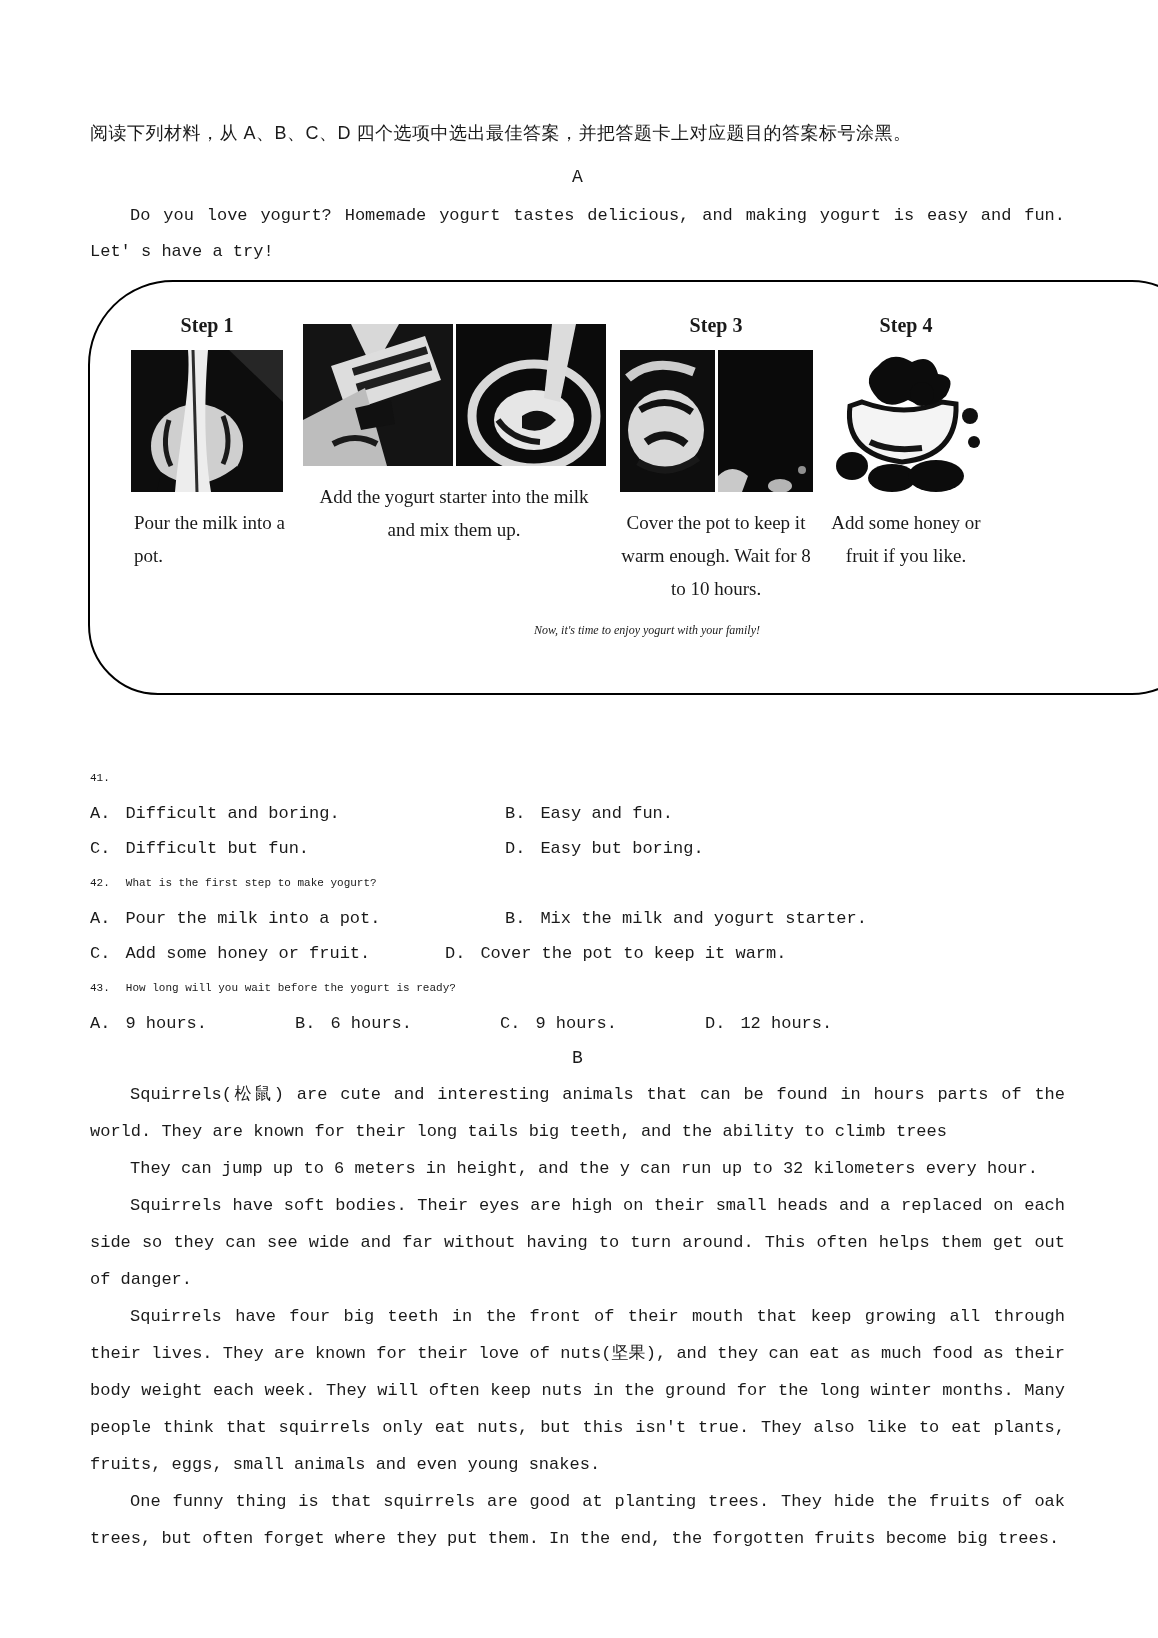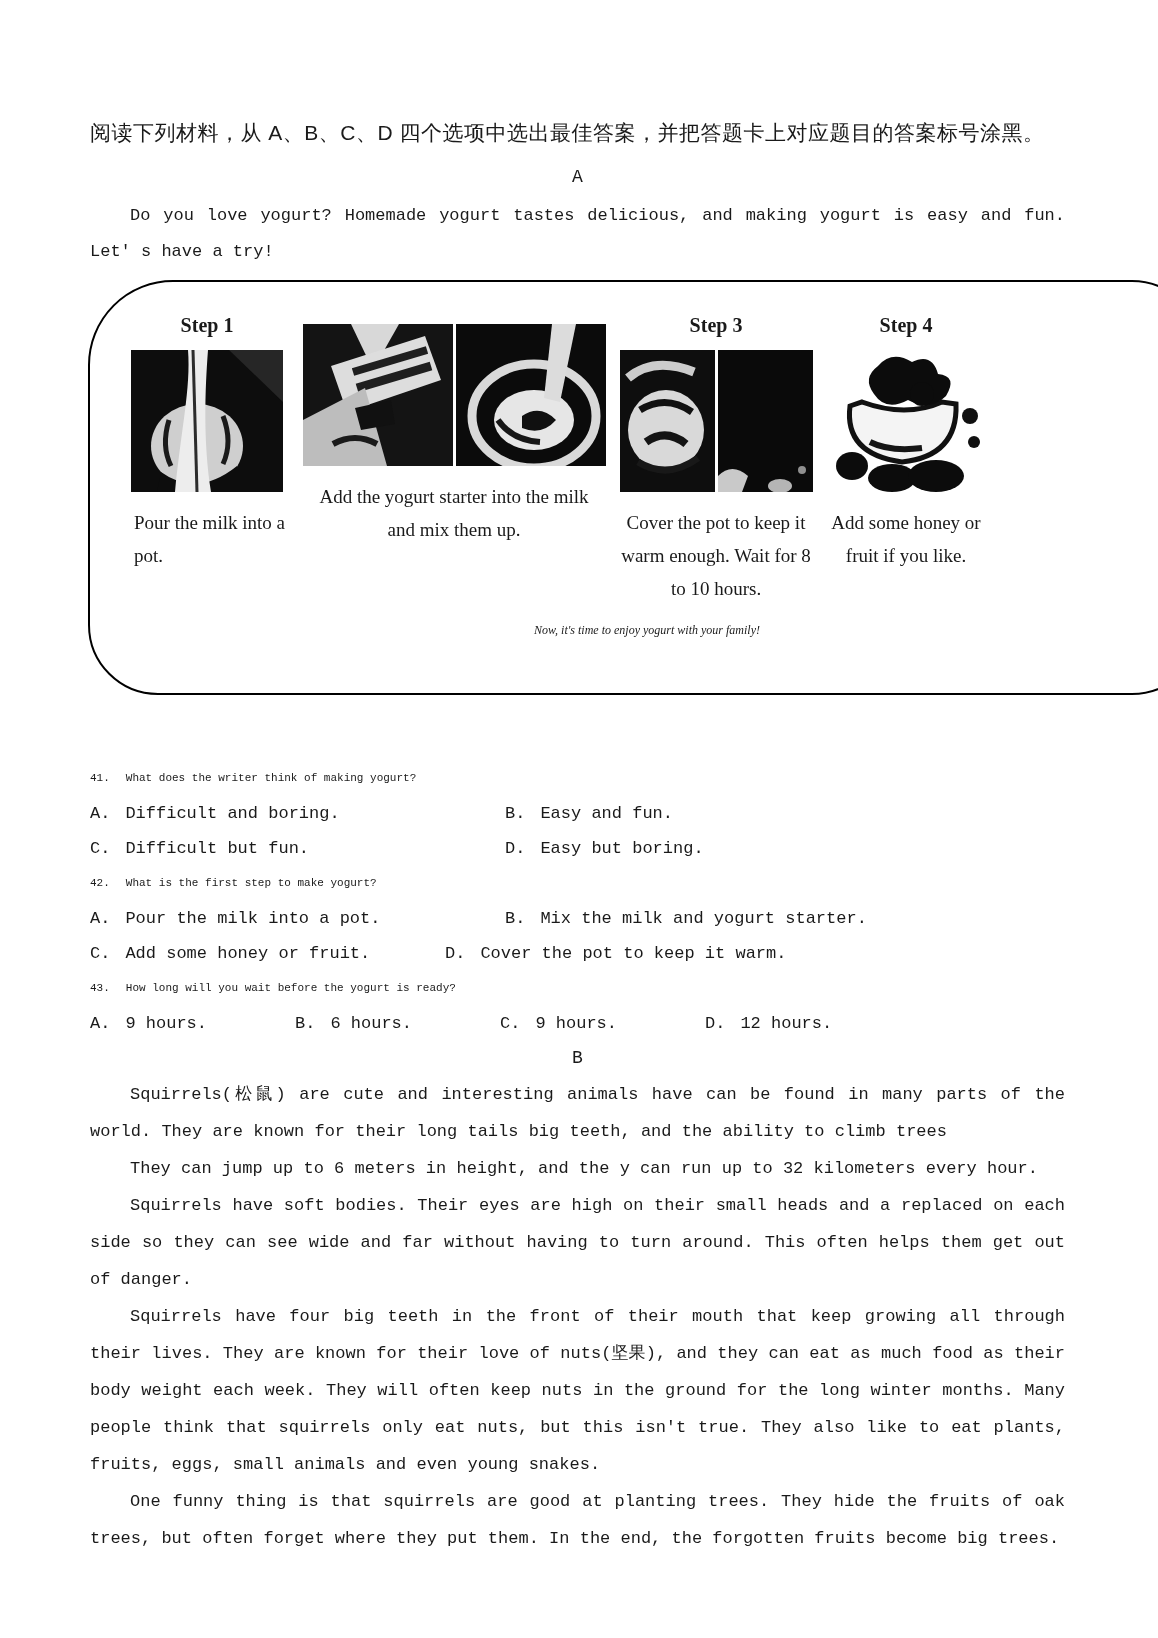--- a/index.html
+++ b/index.html
@@ -14,21 +14,21 @@
     font-family: "Liberation Mono", "DejaVu Sans Mono", monospace;
   }
   .content {
     padding: 120px 93px 0 90px;
     width: 100%;
   }
 
   
   .instruction {
     font-family: "Liberation Sans", "DejaVu Sans", sans-serif;
-    font-size: 21px;
+    font-size: 18px;
     line-height: 26px;
     letter-spacing: 0.5px;
     white-space: nowrap;
   }
 
   
   .section-heading {
     text-align: center;
     font-size: 18px;
     line-height: 26px;
@@ -228,21 +228,20 @@
 
       </div>
       <div class="closing-note">Now, it's time to enjoy yogurt with your family!</div>
     </div>
 
     <div class="questions">
 
       <div class="question">
         <div class="q-line">
           <span class="q-num">41.</span>
-          <span>What does the writer think of making yogurt?</span>
         </div>
         <div class="opt-row">
           <span class="opt w415">
             <span class="opt-label">A.</span>
             <span>Difficult and boring.</span>
           </span>
           <span class="opt">
             <span class="opt-label">B.</span>
             <span>Easy and fun.</span>
           </span>
@@ -309,21 +308,21 @@
             <span>12 hours.</span>
           </span>
         </div>
       </div>
 
     </div>
 
     <div class="section-heading b">B</div>
 
     <div class="passage-b">
-      <div class="body-par">Squirrels(松鼠) are cute and interesting animals have can be found in many parts of the world. They are known for their long tails big teeth, and the ability to climb trees</div>
+      <div class="body-par">Squirrels(松鼠) are cute and interesting animals that can be found in hours parts of the world. They are known for their long tails big teeth, and the ability to climb trees</div>
       <div class="body-par">They can jump up to 6 meters in height, and the y can run up to 32 kilometers every hour.</div>
       <div class="body-par">Squirrels have soft bodies. Their eyes are high on their small heads and a replaced on each side so they can see wide and far without having to turn around. This often helps them get out of danger.</div>
       <div class="body-par">Squirrels have four big teeth in the front of their mouth that keep growing all through their lives. They are known for their love of nuts(坚果), and they can eat as much food as their body weight each week. They will often keep nuts in the ground for the long winter months. Many people think that squirrels only eat nuts, but this isn't true. They also like to eat plants, fruits, eggs, small animals and even young snakes.</div>
       <div class="body-par">One funny thing is that squirrels are good at planting trees. They hide the fruits of oak trees, but often forget where they put them. In the end, the forgotten fruits become big trees.</div>
     </div>
 
   </div>
 </div>
 
 </body></html>

